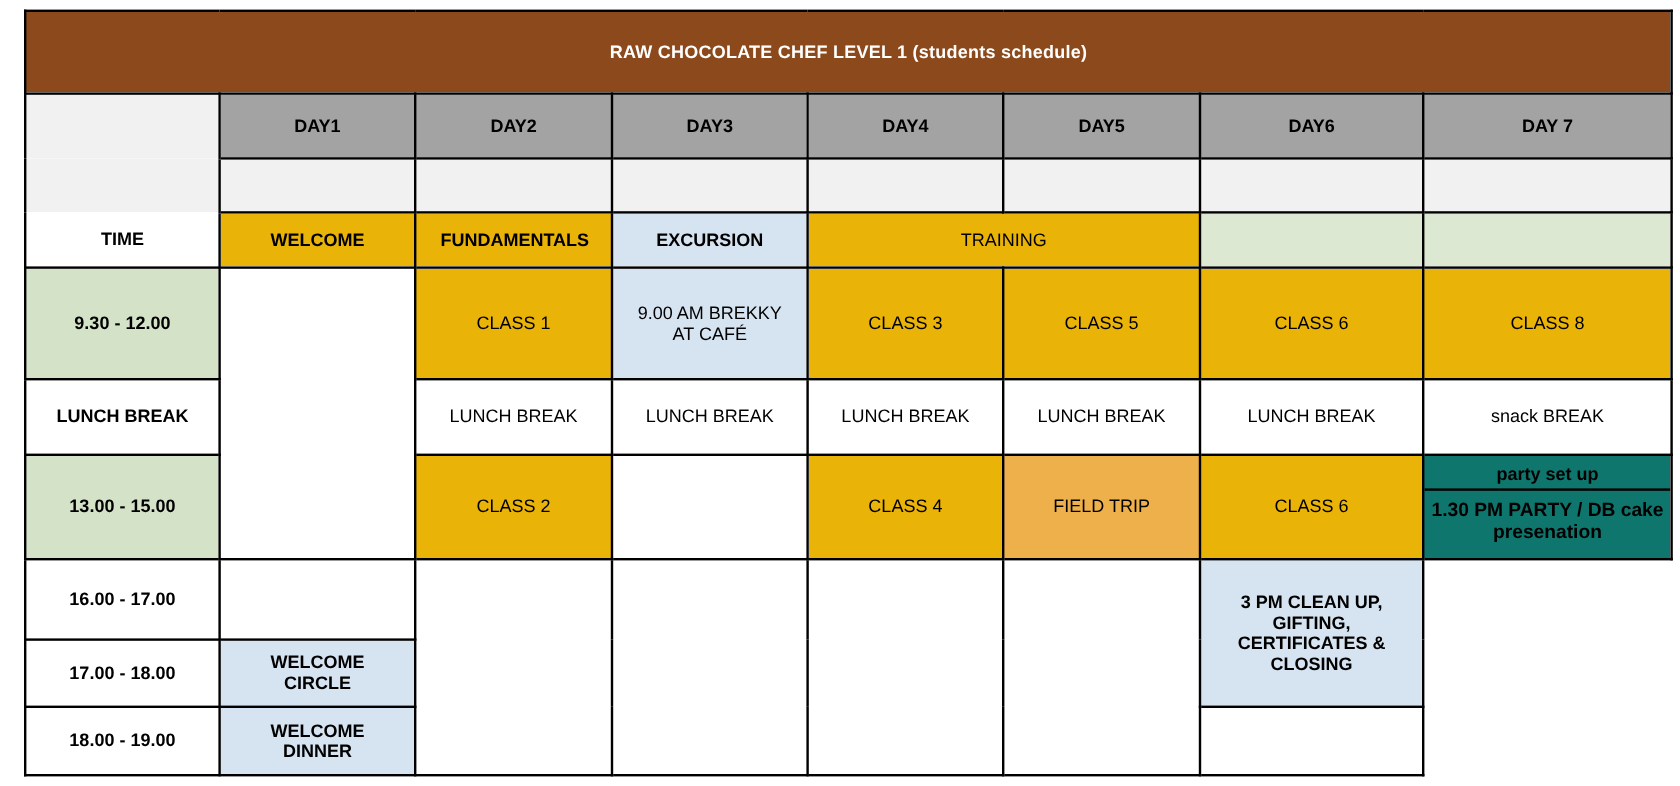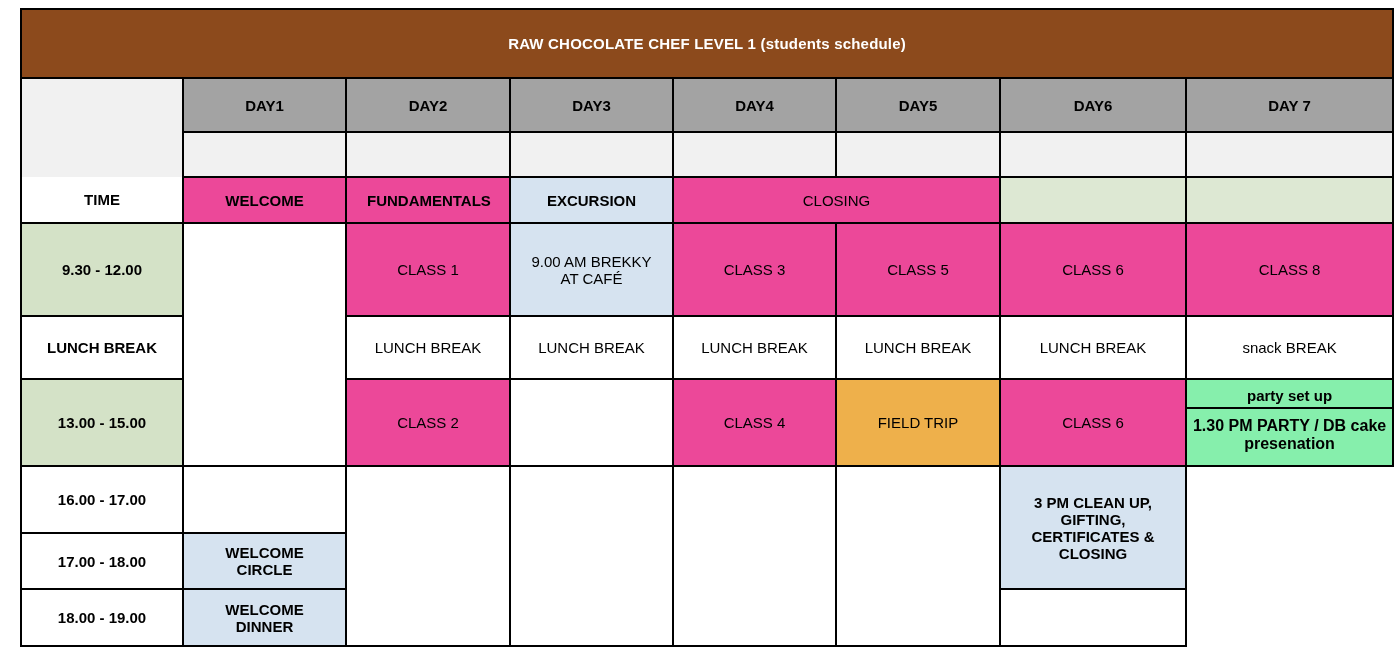--- a/index.html
+++ b/index.html
@@ -58,33 +58,33 @@
   }
   .time-label {
     font-size: 17px;
     font-weight: bold;
     background: #ffffff;
   }
   .time-label.green {
     background: #d4e2c7;
   }
   .green {
-    background: #ec4899;
+    background: #eab308;
   }
   .green-light {
     background: #dde8d3;
   }
   .blue {
     background: #d6e3f0;
   }
   .orange {
     background: #eeb04b;
   }
   .yellow {
-    background: #86efac;
+    background: #0f766e;
   }
   .white {
     background: #ffffff;
   }
   .bold {
     font-weight: bold;
   }
   .small {
     font-size: 14px;
   }
@@ -128,21 +128,21 @@
         <td></td>
         <td></td>
         <td></td>
         <td></td>
       </tr>
       <tr style="height:46px">
         <td class="time-label nb-top">TIME</td>
         <td class="green bold small">WELCOME</td>
         <td class="green bold small">FUNDAMENTALS</td>
         <td class="blue bold small">EXCURSION</td>
-        <td class="green" colspan="2">CLOSING</td>
+        <td class="green" colspan="2">TRAINING</td>
         <td class="green-light"></td>
         <td class="green-light"></td>
       </tr>
       <tr style="height:92px">
         <td class="time-label green">9.30 - 12.00</td>
         <td class="white" rowspan="3"></td>
         <td class="green">CLASS 1</td>
         <td class="blue">9.00 AM BREKKY AT CAFÉ</td>
         <td class="green">CLASS 3</td>
         <td class="green">CLASS 5</td>

